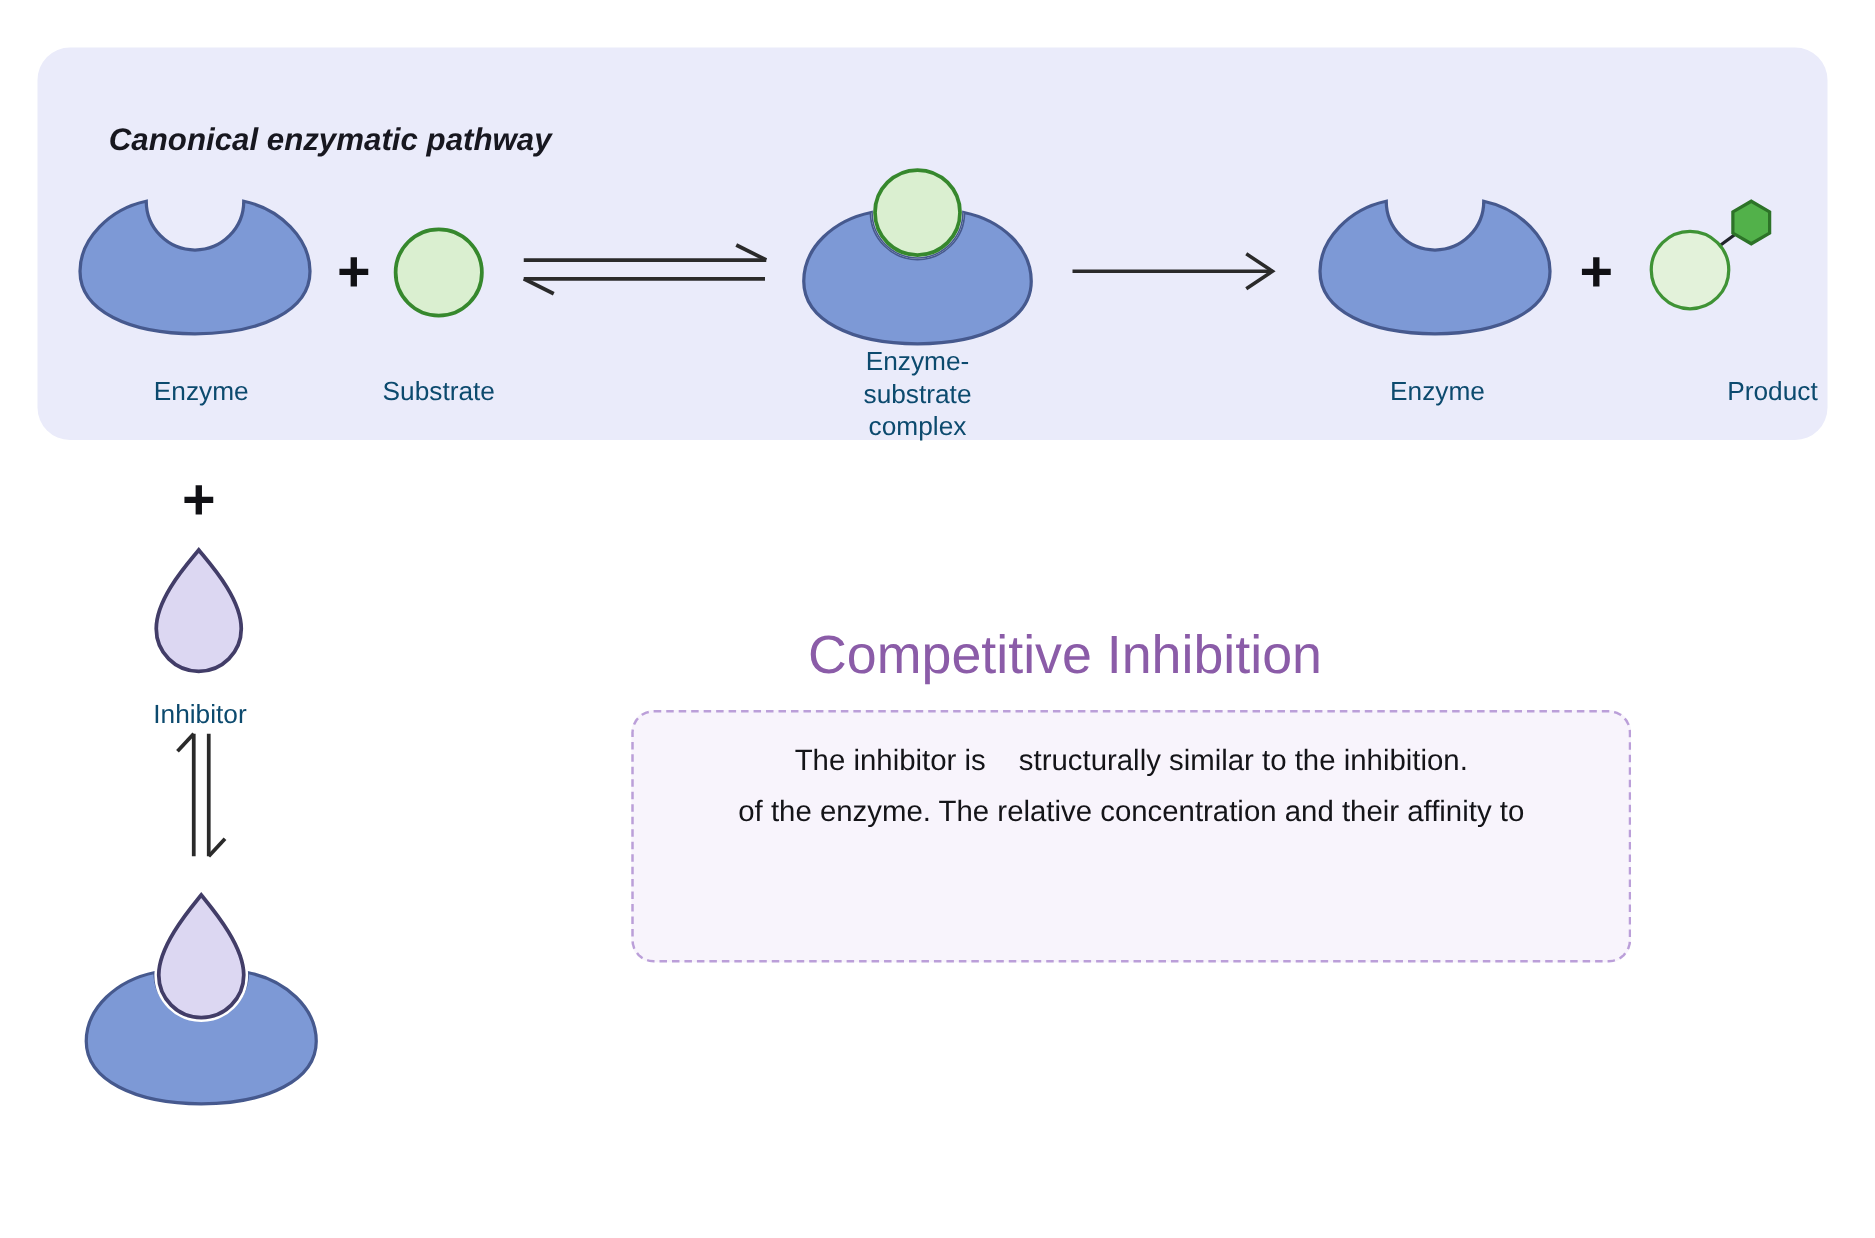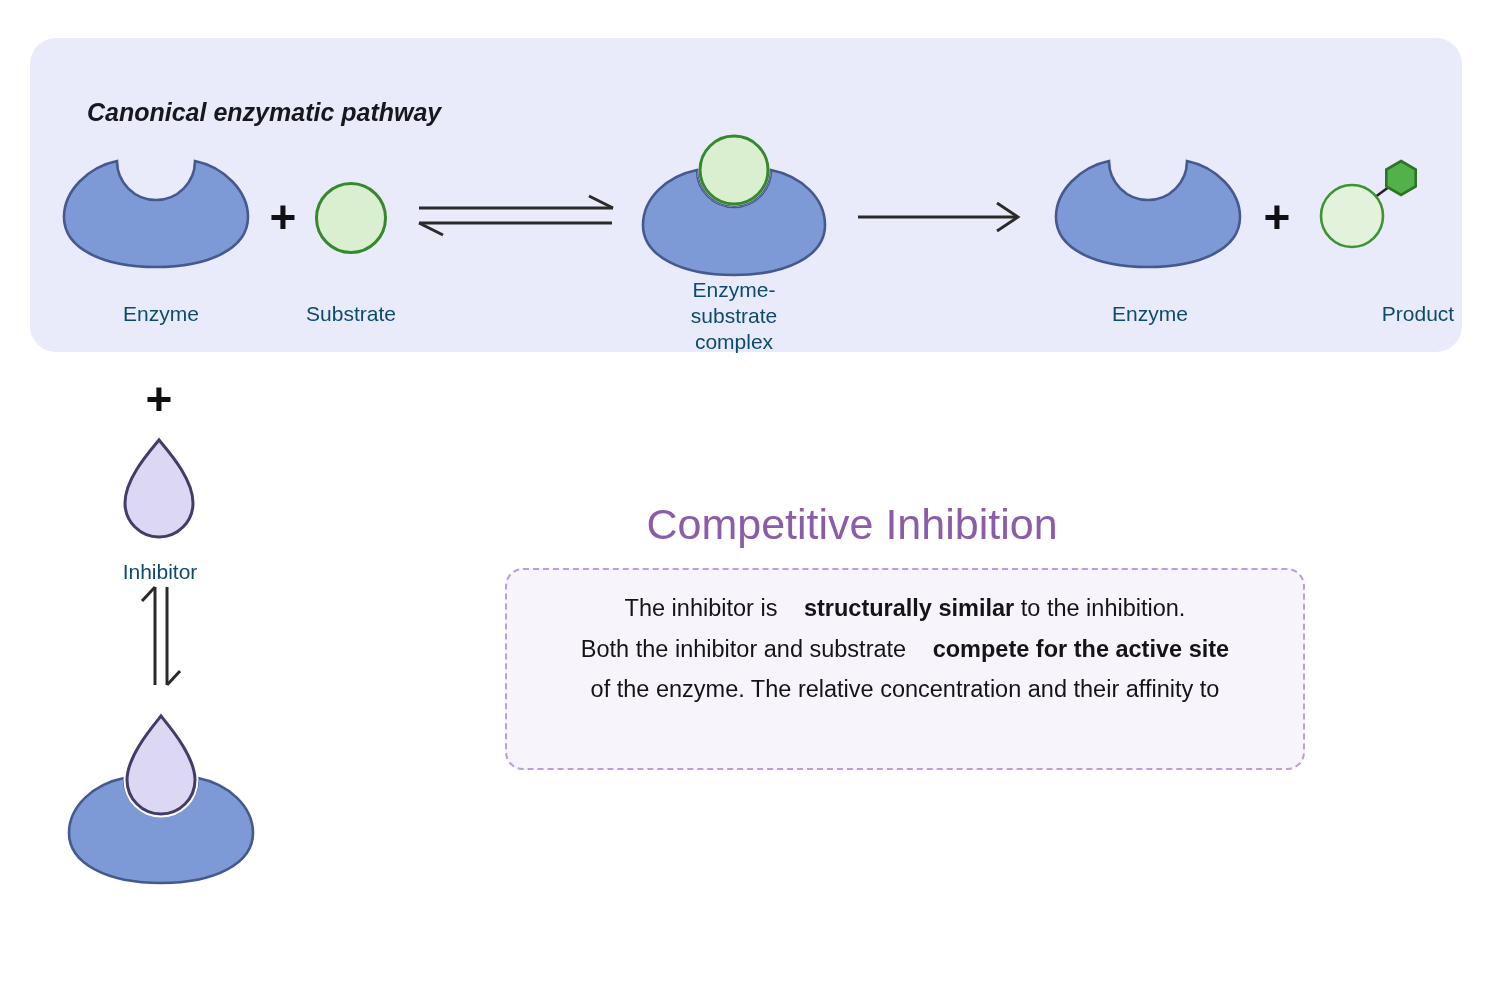--- a/index.html
+++ b/index.html
@@ -35,21 +35,21 @@
     position:absolute;left:852px;top:500px;transform:translateX(-50%);
     font-size:43px;font-weight:400;color:#8B5CA8;white-space:nowrap;
   }
   .info-box{
     position:absolute;left:505px;top:568px;width:800px;height:202px;box-sizing:border-box;
     background:#F8F4FC;border:2px dashed #BB9FD9;border-radius:18px;
   }
   .info-text{
     padding:18px 16px 0;text-align:center;font-size:23.5px;line-height:40.5px;color:#141418;
   }
-  .info-text b{font-weight:700;margin-left:20px;}
+  .info-text b{font-weight:400;margin-left:20px;}
 </style>
 </head>
 <body>
 
 <div class="stage">
 
   <div class="banner">
     <div class="banner-title">Canonical enzymatic pathway</div>
 
     <svg class="abs" style="left:28px;top:117px;" width="196" height="116" viewBox="0 0 196 116">
@@ -133,18 +133,17 @@
     <path class="white-gap" d="M 101 8 C 109 18, 135 48, 135 72 A 34 34 0 1 1 67 72 C 67 48, 93 18, 101 8 Z"></path>
     <path class="inhibitor-shape" d="M 101 8 C 109 18, 135 48, 135 72 A 34 34 0 1 1 67 72 C 67 48, 93 18, 101 8 Z"></path>
   </svg>
 
 
   <div class="info-title">Competitive Inhibition</div>
 
   <div class="info-box">
     <div class="info-text">
         <div><span>The inhibitor is </span><b>structurally similar</b><span> to the inhibition.</span></div>
-        <div><span>Both the inhibitor and substrate </span><b>compete for the active site</b></div>
         <div><span>of the enzyme. The relative concentration and their affinity to</span></div>
       </div>
   </div>
 
 </div>
 
 </body></html>

